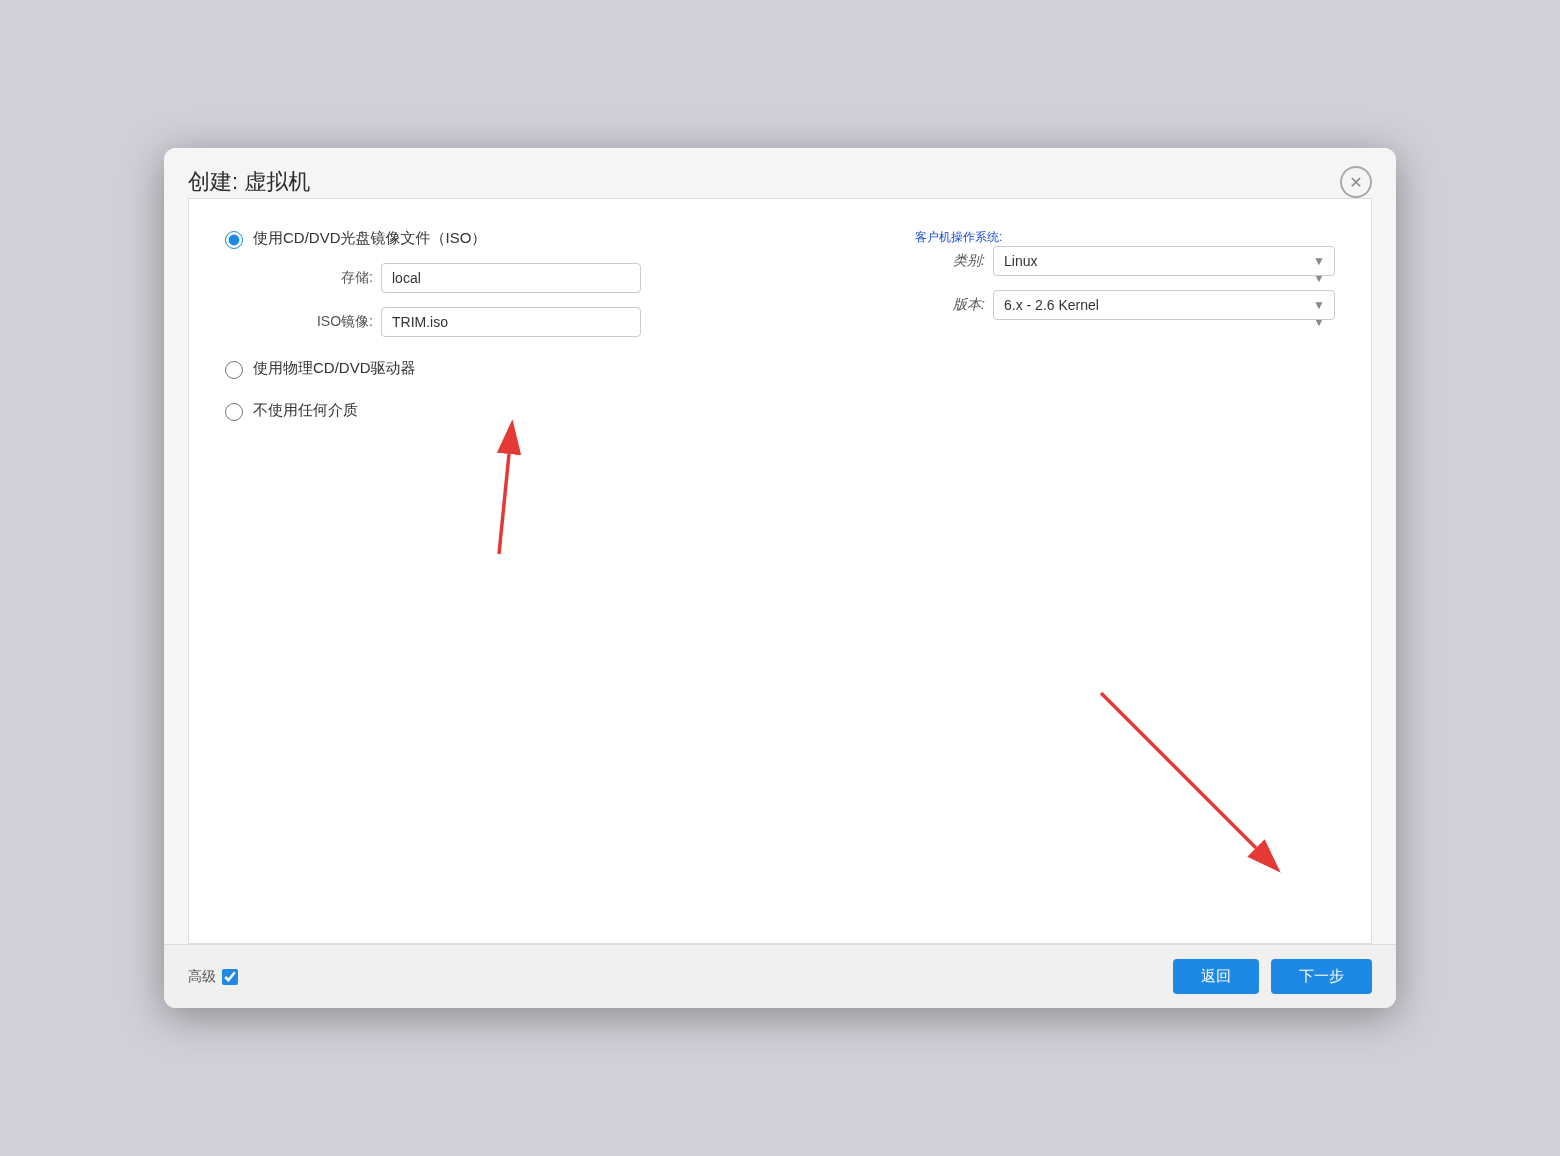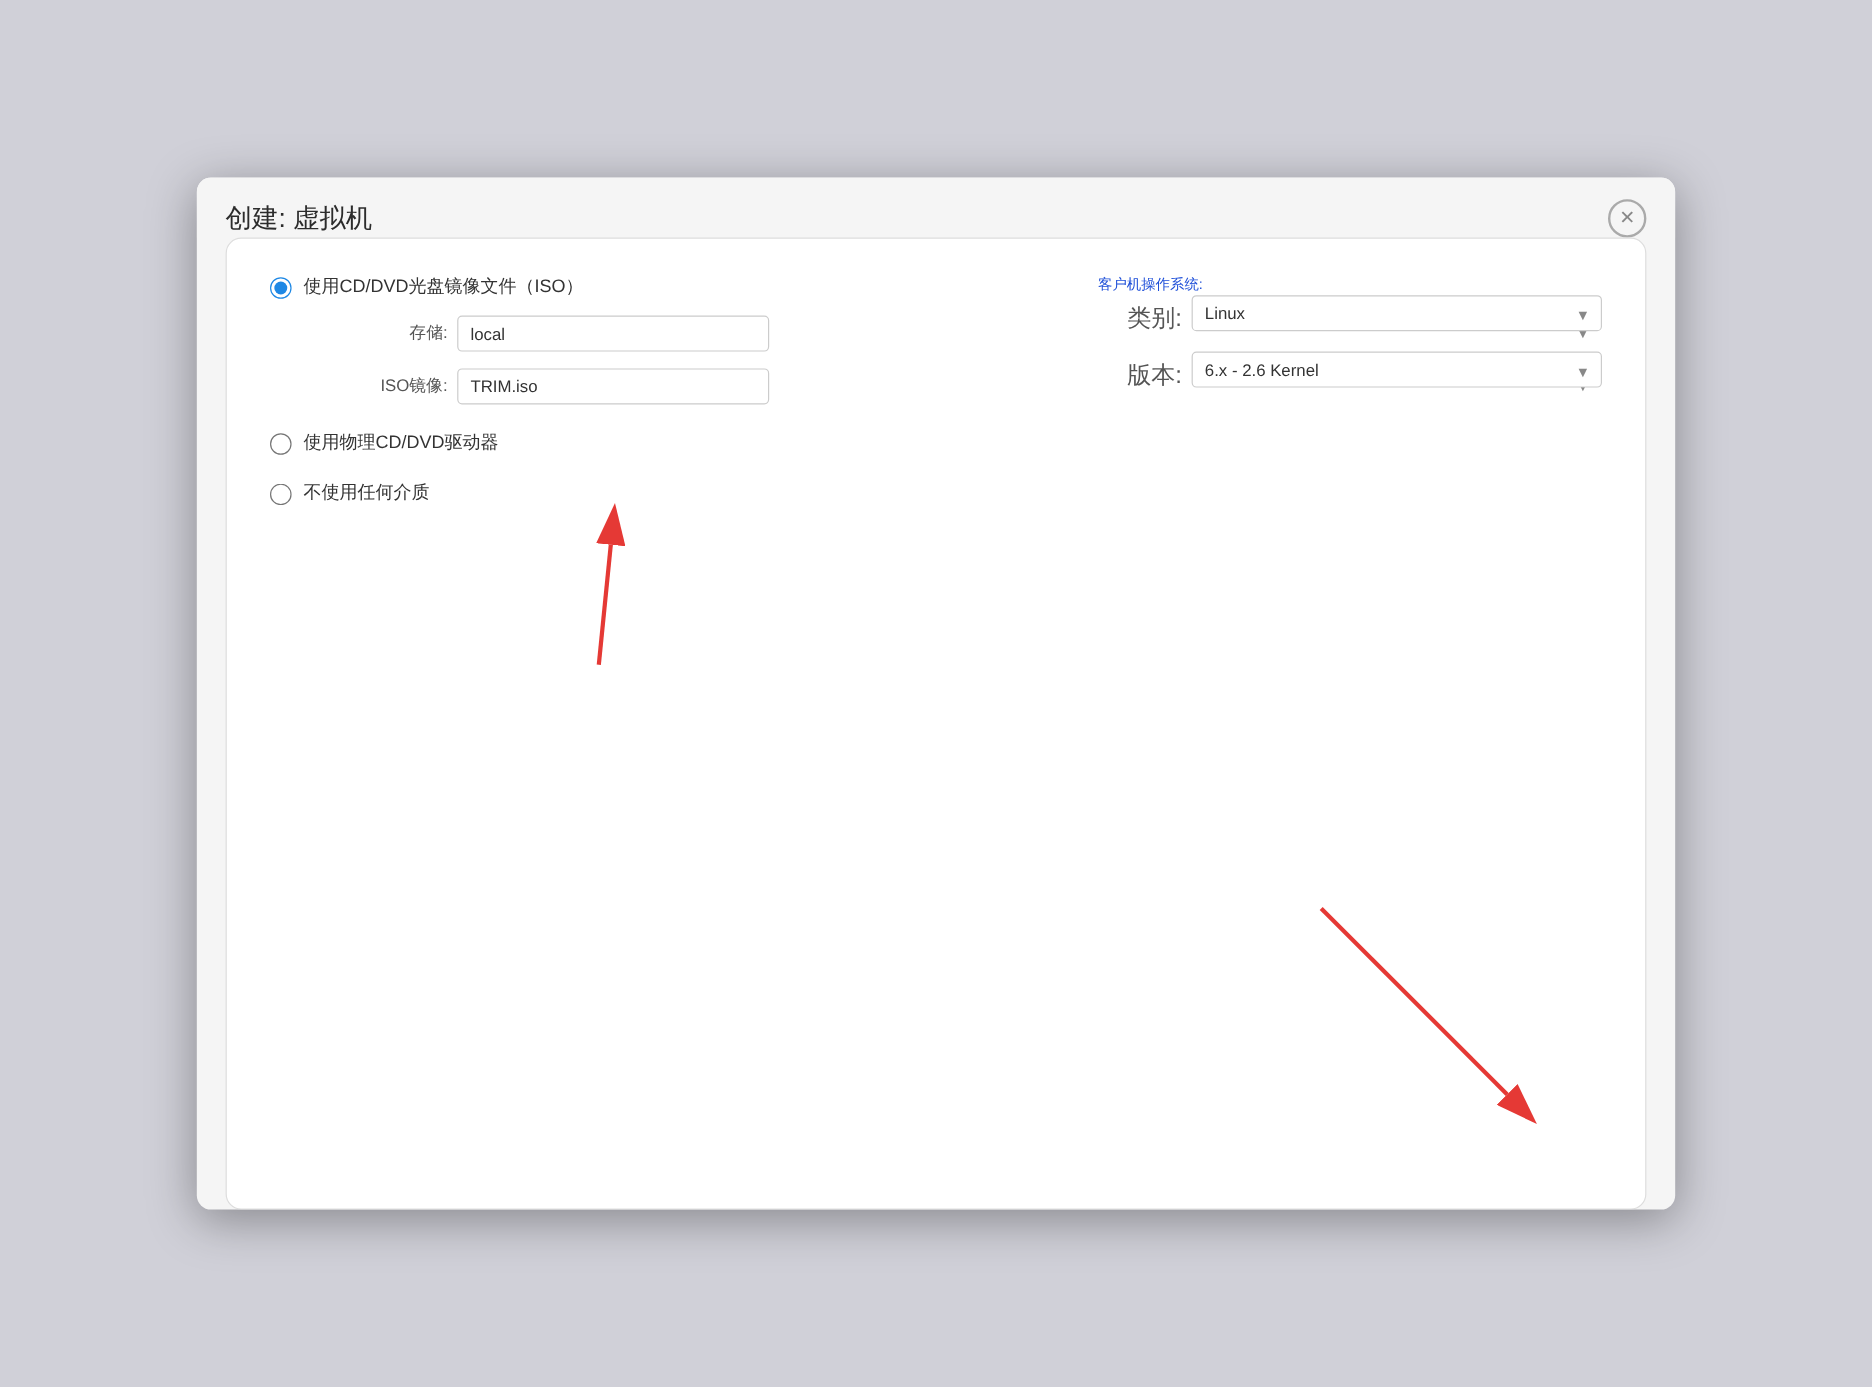--- a/index.html
+++ b/index.html
@@ -66,21 +66,21 @@
     }
     .tab-item.active {
       background: #1e88e5;
       color: #fff;
       border-color: #1e88e5;
     }
     .dialog-body {
       background: #fff;
       margin: 0 24px;
       border: 1px solid #ddd;
-      border-radius: 13px;
+      border-radius: 0;
       flex: 1;
       padding: 30px 36px;
       position: relative;
       min-height: 660px;
     }
     .section {
       margin-bottom: 24px;
     }
     .radio-group {
       display: flex;
@@ -148,24 +148,25 @@
     .right-panel-title {
       font-size: 12px;
       color: #1d4ed8;
     }
     .right-form-grid {
       display: grid;
       grid-template-columns: 70px 1fr;
       gap: 14px 8px;
     }
     .right-form-label {
-      font-size: 20px;
+      font-size: 14px;
       color: #555;
       text-align: right;
       padding-top: 6px;
+      font-style: italic;
     }
     .right-form-select {
       width: 100%;
       padding: 6px 32px 6px 10px;
       border: 1px solid #ccc;
       border-radius: 4px;
       font-size: 14px;
       color: #333;
       appearance: none;
       background: #fff;
@@ -320,13 +321,21 @@
         <marker id="arrowhead2" markerWidth="10" markerHeight="7" refX="0" refY="3.5" orient="auto">
           <polygon points="0 0, 10 3.5, 0 7" fill="#e53935"></polygon>
         </marker>
       </defs>
 
       <line x1="30" y1="10" x2="185" y2="165" stroke="#e53935" stroke-width="3.5" marker-end="url(#arrowhead2)"></line>
     </svg>
 
   </div>
 
+  <div class="dialog-footer">
+    <div class="footer-advanced">
+      <span>高级</span>
+      <input type="checkbox" class="footer-checkbox" checked="" style="">
+    </div>
+    <button class="btn btn-secondary">返回</button>
+    <button class="btn btn-primary">下一步</button>
+  </div>
 </div>
 
 </body></html>

